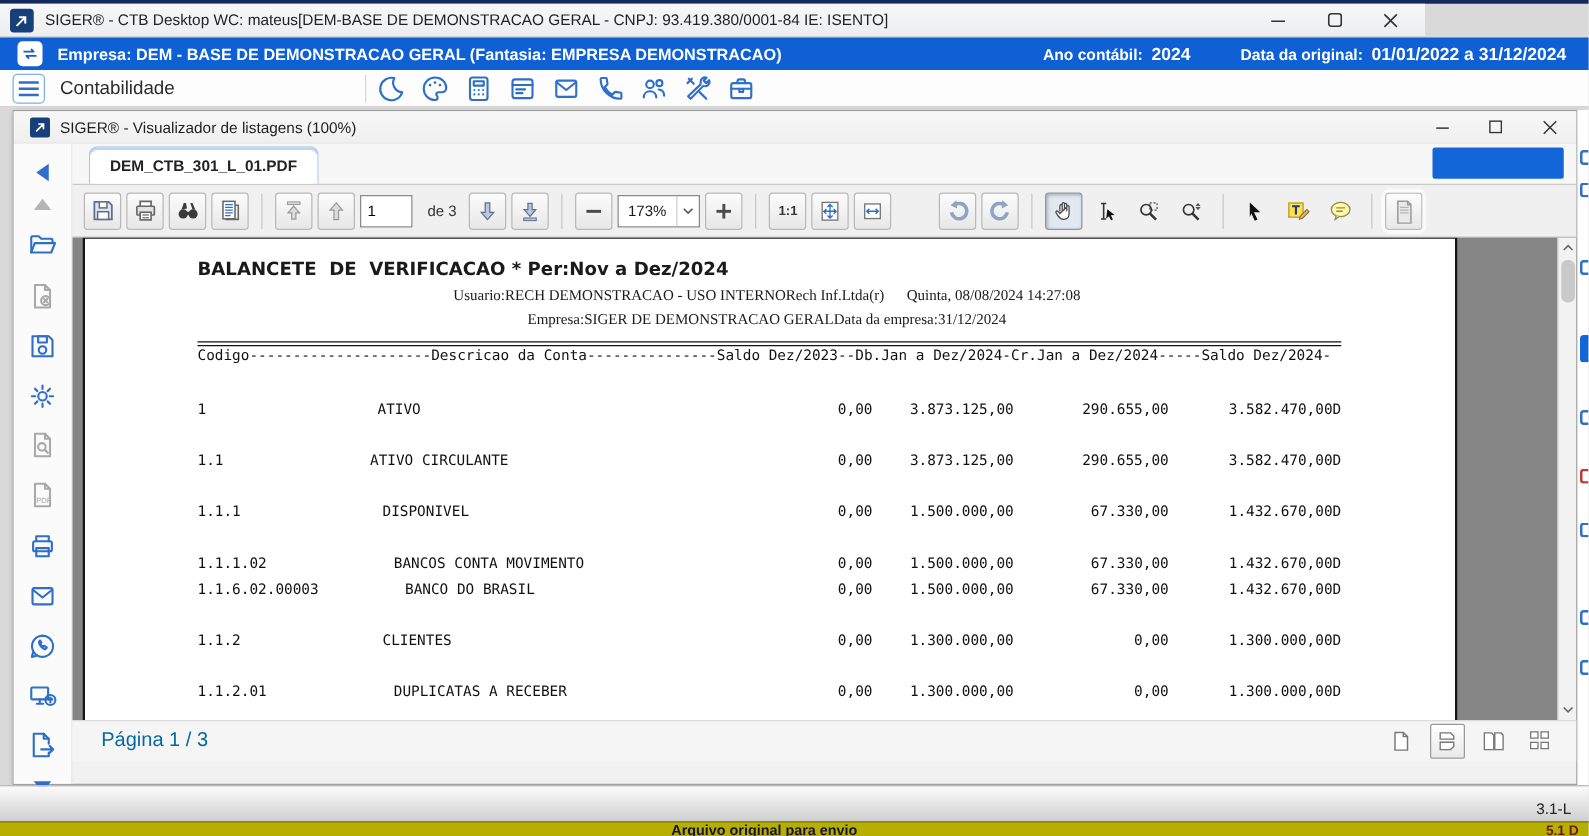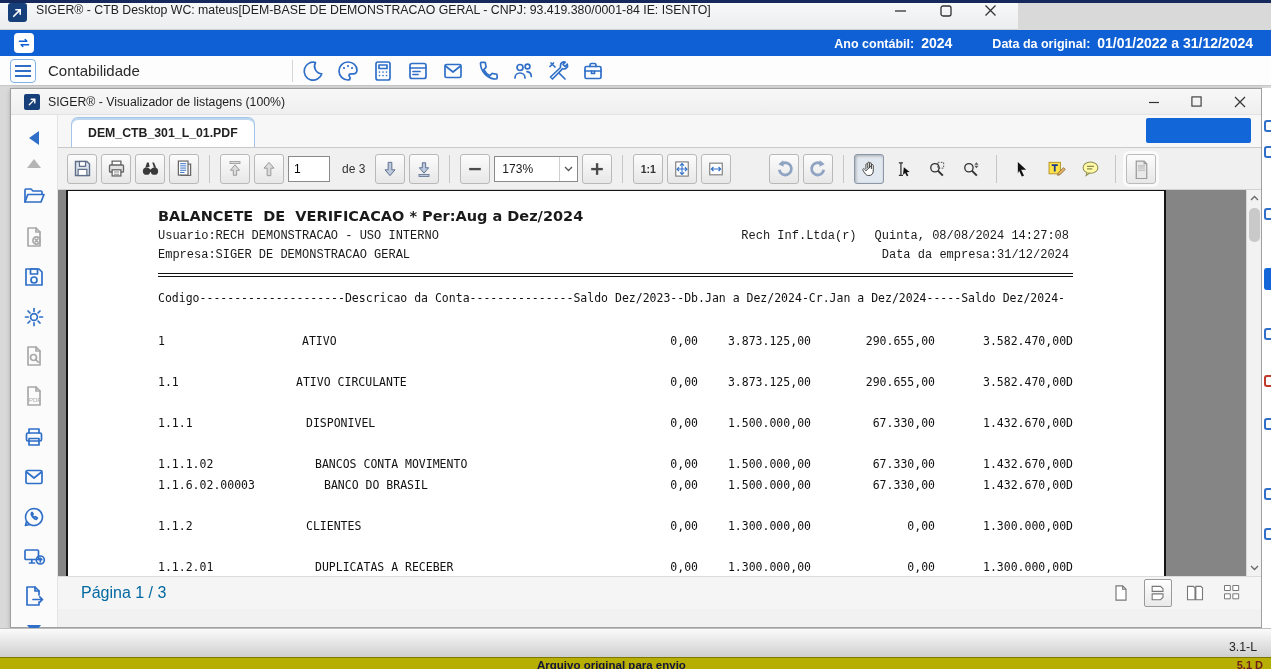--- a/index.html
+++ b/index.html
@@ -5,21 +5,21 @@
   *{box-sizing:border-box;margin:0;padding:0}
   html,body{width:1271px;height:669px;overflow:hidden}
   body{position:relative;font-family:"Liberation Sans",sans-serif;background:#d9d9d9;font-size:12px;color:#1a1a1a}
   .abs{position:absolute}
   svg{display:block}
   .sB{stroke:#2f6fc8;fill:none;stroke-width:1.7;stroke-linecap:round;stroke-linejoin:round}
   .sG{stroke:#a9a9a9;fill:none;stroke-width:1.7;stroke-linecap:round;stroke-linejoin:round}
 
   
   .top-navy{left:0;top:0;width:1271px;height:3px;background:#16295c}
-  .titlebar{left:0;top:3px;width:1018px;height:27px;background:linear-gradient(#f7f8f9,#ebedef);display:flex;align-items:flex-start;padding:0 8px;border-bottom:1px solid #d0d0d0}
+  .titlebar{left:0;top:3px;width:1140px;height:27px;background:linear-gradient(#f7f8f9,#ebedef);display:flex;align-items:center;padding:0 8px;border-bottom:1px solid #d0d0d0}
   .app-logo{width:19px;height:19px;background:#173f7a;border-radius:3px;display:flex;align-items:center;justify-content:center;margin-right:9px}
   .titlebar-text{font-size:12.3px;color:#222;white-space:nowrap}
   .win-ctrls{margin-left:auto;display:flex;align-items:center;gap:30px;padding-right:12px}
   .wc{width:15px;height:15px;display:flex;align-items:center;justify-content:center}
 
   
   .company-bar{left:0;top:30px;width:1271px;height:26px;background:#0e60d4;display:flex;align-items:center;color:#fff;padding:0 14px}
   .sync-badge{width:20px;height:20px;background:#fff;border-radius:4px;display:flex;align-items:center;justify-content:center;margin-right:12px}
   .cb-main{font-weight:bold;font-size:13px;white-space:nowrap}
   .cb-right{margin-left:auto;display:flex;align-items:baseline;gap:7px;white-space:nowrap;padding-right:4px}
@@ -56,32 +56,32 @@
   .tab-blue-btn{position:absolute;right:10px;top:3px;width:105px;height:25px;background:#1266d8;border-radius:2px}
 
   .pdf-toolbar{position:absolute;left:0;top:33px;right:0;height:42px;background:#f0f0f0;border-bottom:1px solid #d2d2d2;display:flex;align-items:center;padding-left:9px;gap:4px}
   .tb{width:30px;height:30px;display:flex;align-items:center;justify-content:center;background:linear-gradient(#fcfcfc,#e7e7e7);border:1px solid #b9b9b9;border-radius:3px}
   .tb.flat{background:transparent;border-color:transparent}
   .tb.pressed{background:#e2e8ef;border-color:#8b97a8;box-shadow:inset 1px 1px 3px rgba(0,0,0,.28)}
   .tb.framed{outline:3px solid #fafafa;border-color:#bbb}
   .vsep{width:1px;height:28px;background:#c6c6c6;margin:0 6px}
   .page-input{width:42px;height:26px;border:1px solid #8a8a8a;background:#fff;font-size:12px;padding:0 5px;font-family:"Liberation Sans",sans-serif}
   .de-label{font-size:12px;color:#333;margin:0 6px 0 8px}
-  .zoom-combo{width:84px;height:26px;border:1px solid #8a8a8a;background:#fff;display:flex;align-items:center}
+  .zoom-combo{width:66px;height:26px;border:1px solid #8a8a8a;background:#fff;display:flex;align-items:center}
   .zoom-combo span{flex:1;font-size:12px;padding-left:7px}
   .zoom-dd{width:18px;height:100%;border-left:1px solid #d0d0d0;display:flex;align-items:center;justify-content:center}
 
   .canvas{position:absolute;left:0;top:75px;right:0;height:386px;background:#858585;overflow:hidden}
   .page{position:absolute;left:8px;top:0;width:1100px;height:520px;background:#fff;border:2px solid #151515;border-top-width:1px;padding:16px 95px 0 90px;overflow:hidden}
   .pdf-head1{display:flex;justify-content:space-between;white-space:pre;font-family:"DejaVu Sans",sans-serif;font-weight:bold;font-size:14.5px;line-height:18px}
-  .pdf-head2{display:flex;justify-content:space-between;white-space:pre;font-family:Liberation Mono, monospace;font-size:12px;line-height:16px;margin-top:3px}
+  .pdf-head2{display:flex;justify-content:center;white-space:pre;font-family:Liberation Serif, serif;font-size:12px;line-height:16px;margin-top:3px}
   .pdf-head2 .pair{display:flex;gap:18px}
   .rule{height:4px;border-top:1.5px solid #111;border-bottom:1.5px solid #111;margin-top:10px;width:915px}
   .mono{font-family:"DejaVu Sans Mono",monospace;font-size:11.5px;color:#111;white-space:pre}
-  .colhead{margin-top:14px;line-height:15px;width:915px;overflow:hidden}
+  .colhead{line-height:15px;width:915px;overflow:hidden}
   .prow{position:relative;height:17px;width:915px}
   .mt28{margin-top:28px}.mt24{margin-top:24px}.mt4{margin-top:4px}
   .prow span{position:absolute;top:0}
   .cod{left:0}
   .ind0{left:144px}.ind1{left:138px}.ind2{left:148px}.ind3{left:157px}.ind3b{left:166px}
   .num{text-align:center}
   .n1{right:375px}.n2{right:262px}.n3{right:138px}.n4{right:0}
 
   .vscroll{position:absolute;right:0;top:0;bottom:0;width:15px;background:#f2f2f2;border-left:1px solid #d8d8d8}
   .vs-btn{position:absolute;left:0;width:100%;height:16px;display:flex;align-items:center;justify-content:center}
@@ -133,20 +133,21 @@
       </div>
   </div>
 </div>
 
 <div class="abs company-bar">
   <div class="sync-badge">
     <svg width="14" height="14" viewBox="0 0 24 24">
         <path d="M4 9h13l-3-3M20 15H7l3 3" stroke="#0e60d4" stroke-width="2.4" fill="none" stroke-linecap="round" stroke-linejoin="round"></path>
       </svg>
   </div>
+  <div class="cb-main">Empresa: DEM - BASE DE DEMONSTRACAO GERAL (Fantasia: EMPRESA DEMONSTRACAO)</div>
   <div class="cb-right">
     <span class="cb-lab">Ano contábil:</span>
     <span class="cb-val">2024</span>
     <span class="cb-gap"></span>
     <span class="cb-lab">Data da original:</span>
     <span class="cb-val">01/01/2022 a 31/12/2024</span>
   </div>
 </div>
 
 <div class="abs module-bar">
@@ -500,21 +501,21 @@
             <path d="M6 3.5h9l3 3v17H6z" fill="#e9e9e9" stroke="#9a9a9a" stroke-width="1.4"></path>
             <path d="M15 3.5v3h3" fill="none" stroke="#9a9a9a" stroke-width="1.4"></path>
             <path d="M8 9h8M8 11.5h8M8 14h8" stroke="#b5b5b5" stroke-width="1.2"></path>
           </svg>
         </div>
     </div>
 
     <div class="canvas">
       <div class="page">
         <div class="pdf-head1">
-          <span>BALANCETE  DE  VERIFICACAO * Per:Aug a Dez/2024</span>
+          <span>BALANCETE  DE  VERIFICACAO * Per:Nov a Dez/2024</span>
         </div>
         <div class="pdf-head2">
           <span>Usuario:RECH DEMONSTRACAO - USO INTERNO</span>
           <span class="pair">
             <span>Rech Inf.Ltda(r)</span>
             <span>Quinta, 08/08/2024 14:27:08</span>
           </span>
         </div>
         <div class="pdf-head2">
           <span>Empresa:SIGER DE DEMONSTRACAO GERAL</span>

